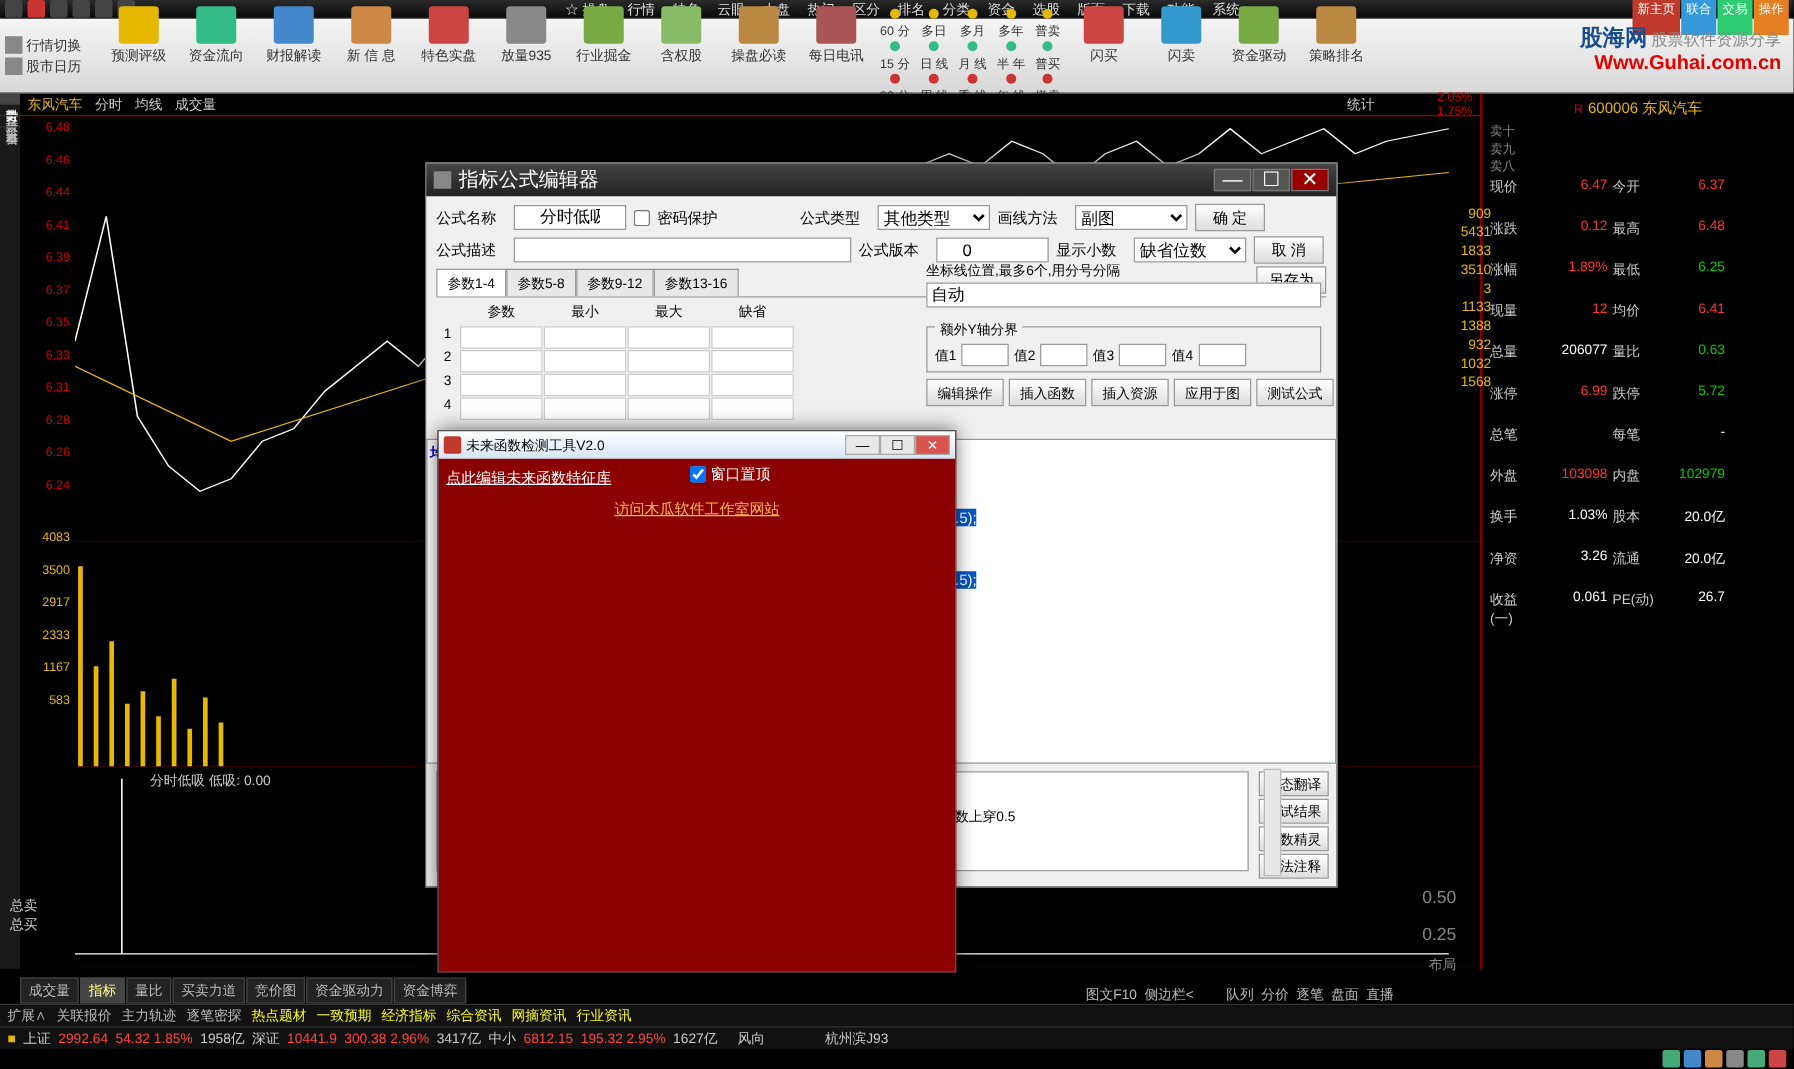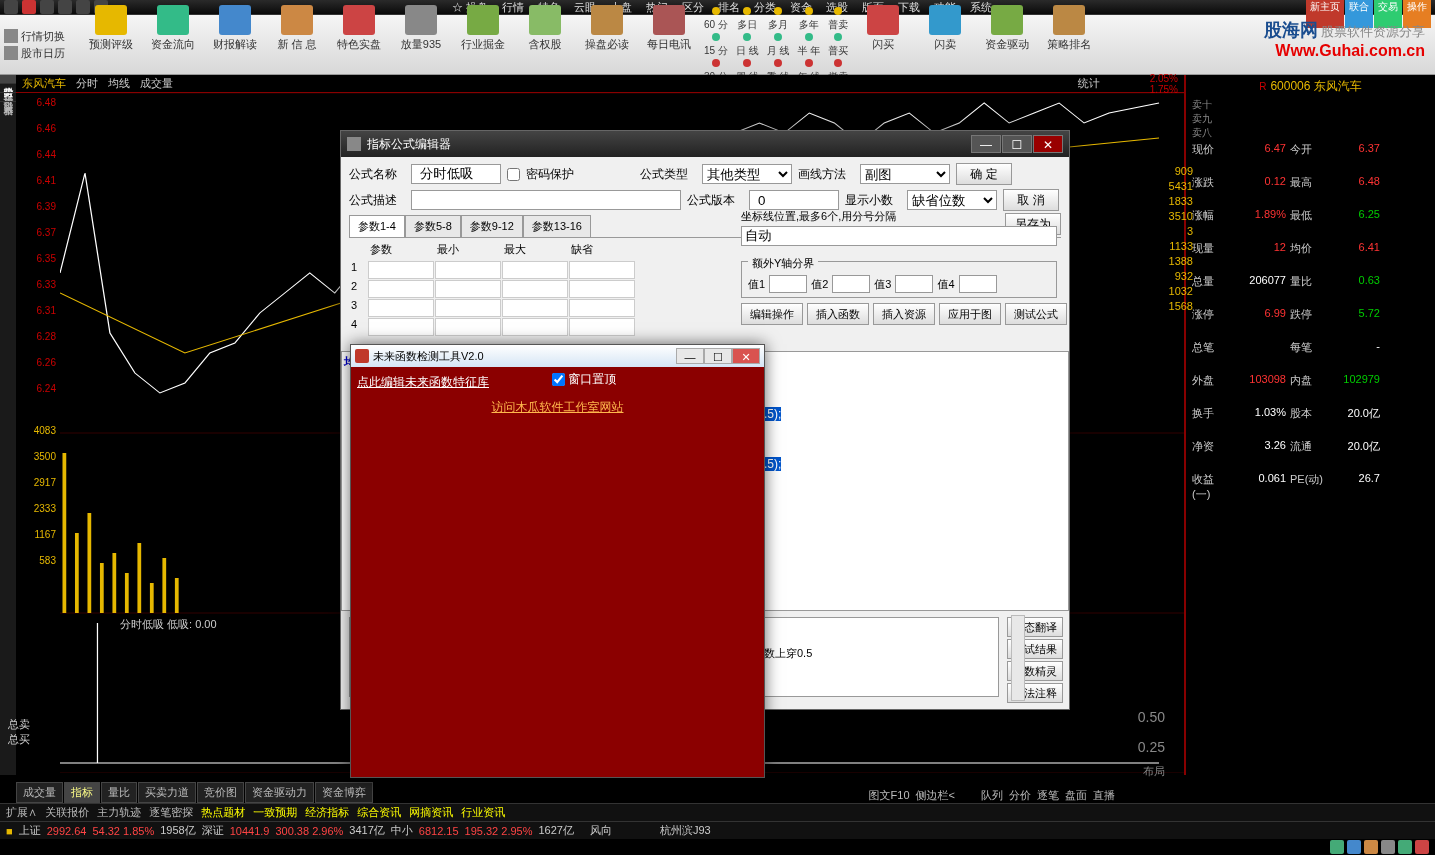--- a/index.html
+++ b/index.html
@@ -49,36 +49,36 @@
 .rp-grid{display:grid;grid-template-columns:36px 54px 32px 54px;gap:18px 4px;padding:2px 6px;}
 .rp-grid .lab{color:#ccc;}
 .rp-grid .red{color:#f33;text-align:right;}
 .rp-grid .grn{color:#0c0;text-align:right;}
 .rp-grid .wht{color:#fff;text-align:right;}
 .rp-numcol{position:absolute;left:1155px;top:165px;color:#e6b800;font-size:11px;text-align:right;width:38px;}
 .rp-numcol div{height:15px;}
 .rp-bottom{position:absolute;bottom:104px;left:0;right:0;padding:4px 8px;color:#888;}
 .rp-bottom .t{color:#ccc;}
 .dialog1{position:absolute;left:340px;top:130px;width:730px;height:580px;background:#f0f0f0;border:1px solid #666;box-shadow:0 0 20px rgba(0,0,0,0.7);}
-.dlg-title{height:26px;background:linear-gradient(#444,#222);color:#fff;display:flex;align-items:center;padding:0 6px;font-size:12px;}
+.dlg-title{height:26px;background:linear-gradient(#444,#222);color:#fff;display:flex;align-items:center;padding:0 6px;font-size:16px;}
 .dlg-title .icon{width:14px;height:14px;background:#888;margin-right:6px;}
 .dlg-title .wbtns{margin-left:auto;display:flex;gap:1px;}
 .dlg-title .wbtns span{width:30px;height:18px;background:#555;text-align:center;color:#fff;line-height:18px;border:1px solid #777;}
 .dlg-title .wbtns .close{background:#990000;}
 .dlg-body{padding:6px 8px;font-size:12px;color:#000;}
 .dlg-row{display:flex;align-items:center;gap:6px;margin-bottom:4px;}
 .dlg-row label{width:56px;}
-.dlg-row input[type=text]{border:1px solid #999;height:20px;padding:0 8px;background:#fff;}
+.dlg-row input[type=text]{border:1px solid #999;height:20px;padding:0 20px;background:#fff;}
 .dlg-row select{border:1px solid #999;height:20px;background:#fff;}
 .dlg-btn{width:56px;height:22px;background:linear-gradient(#fff,#ddd);border:1px solid #999;font-size:12px;}
 .dlg-tabs{display:flex;border-bottom:1px solid #999;margin-top:4px;}
 .dlg-tabs span{padding:3px 8px;border:1px solid #999;border-bottom:none;background:#e8e8e8;font-size:11px;}
 .dlg-tabs .act{background:#fff;}
 .param-table{display:grid;grid-template-columns:18px 66px 66px 66px 66px;gap:1px;margin-top:4px;font-size:11px;}
-.param-table div{border:1px solid #ccc;height:18px;padding:0 2px;background:#fff;}
+.param-table div{border:1px solid #ccc;height:18px;padding:0 2px;background:#fff;text-align:center;}
 .param-table .hdr{background:#f0f0f0;border:none;font-weight:normal;}
 .coord-box{position:absolute;left:400px;top:52px;width:316px;}
 .coord-box .lbl{font-size:11px;margin-bottom:2px;}
 .coord-box input{width:100%;height:20px;border:1px solid #999;padding:0 3px;}
 .extra-y{border:1px solid #999;padding:4px 6px;margin-top:4px;position:absolute;left:400px;top:100px;width:316px;}
 .extra-y .legend{font-size:11px;position:relative;top:-10px;background:#f0f0f0;padding:0 4px;}
 .extra-y .vals{display:flex;gap:4px;align-items:center;font-size:11px;margin-top:-6px;}
 .extra-y .vals input{width:38px;height:18px;border:1px solid #999;}
 .op-btns{position:absolute;left:400px;top:146px;display:flex;gap:4px;}
 .op-btns button{height:22px;padding:0 8px;background:linear-gradient(#fff,#ddd);border:1px solid #999;font-size:11px;}

